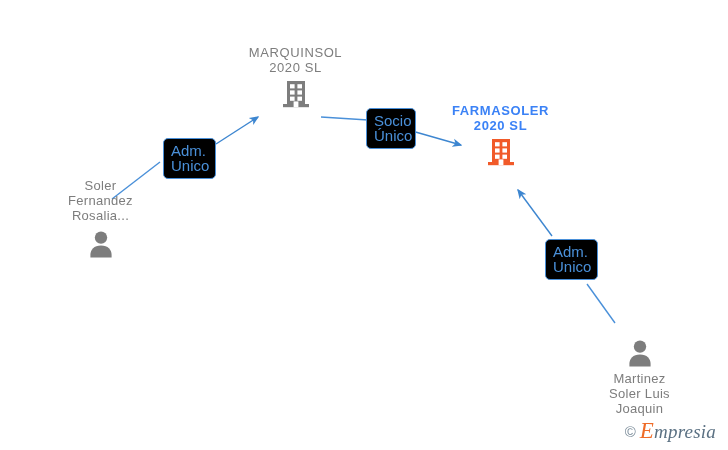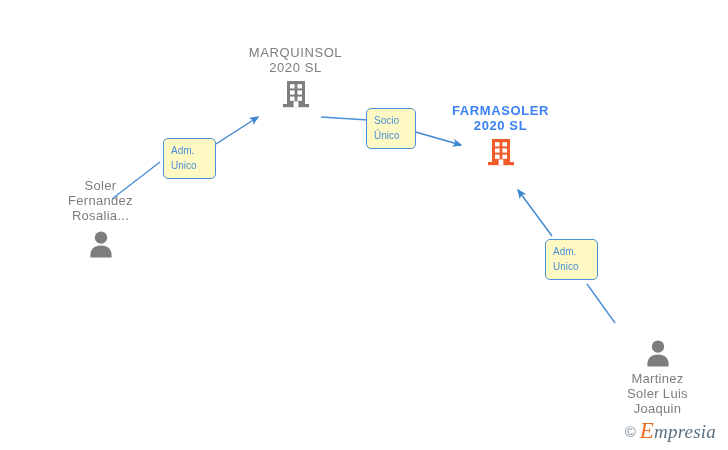--- a/index.html
+++ b/index.html
@@ -52,23 +52,23 @@
     margin-top: 5px;
   }
   .node.person .node-label {
     margin-top: 2px;
   }
 
   .rel-box {
     position: absolute;
     border: 1px solid #4a90d9;
     border-radius: 5px;
-    background: #fef9c3;
+    background: #000000;
     color: #4a90d9;
-    font-size: 10px;
+    font-size: 15px;
     line-height: 15px;
     padding: 4px 7px 5px 7px;
     text-align: left;
     white-space: pre-line;
     box-sizing: border-box;
   }
 
   #watermark {
     position: absolute;
     right: 12px;
@@ -169,21 +169,21 @@
 Fernandez
 Rosalia...</div>
     <svg class="node-icon" width="32" height="32" viewBox="0 0 32 32">
       <g fill="#7d7d7d">
         <circle cx="16" cy="9.6" r="6.2"></circle>
         <path d="M16 17.4 c-7 0-10.6 4.2-10.6 9.4 v2.6 h21.2 v-2.6 c0-5.2-3.6-9.4-10.6-9.4 z"></path>
       </g>
     </svg>
   </div>
 
-  <div class="node person" style="left:600px; top:332px; width:115px;">
+  <div class="node person" style="left:582px; top:332px; width:115px;">
     <svg class="node-icon" width="32" height="32" viewBox="0 0 32 32">
       <g fill="#7d7d7d">
         <circle cx="16" cy="9.6" r="6.2"></circle>
         <path d="M16 17.4 c-7 0-10.6 4.2-10.6 9.4 v2.6 h21.2 v-2.6 c0-5.2-3.6-9.4-10.6-9.4 z"></path>
       </g>
     </svg>
     <div class="node-label">Martinez
 Soler Luis
 Joaquin</div>
   </div>

